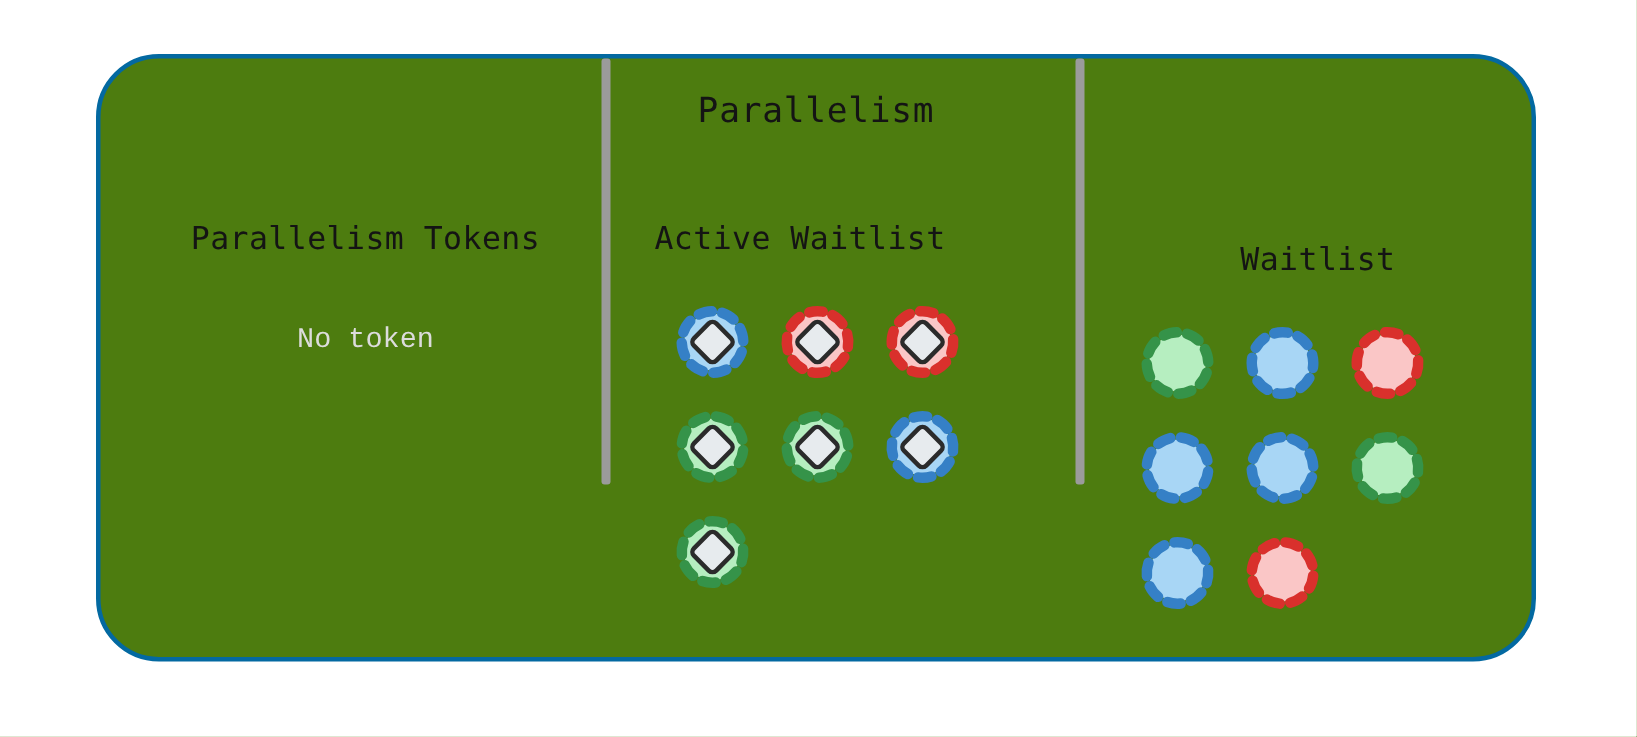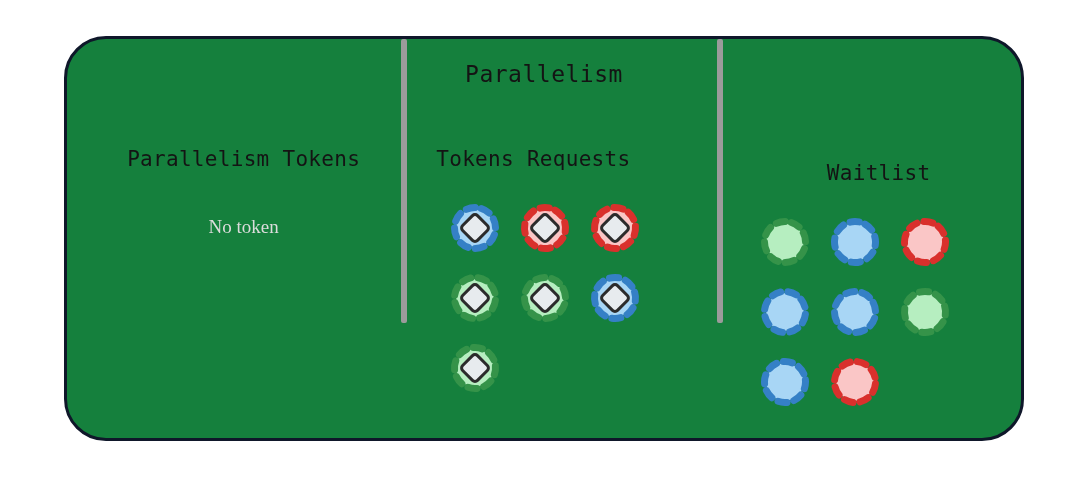--- a/index.html
+++ b/index.html
@@ -17,23 +17,23 @@
     background: #ffffff;
   }
 
   
   .card {
     position: absolute;
     left: 64px;
     top: 36px;
     width: 960px;
     height: 405px;
-    border: 3px solid #0f172a;
+    border: 3px solid #0369a1;
     border-radius: 42px;
-    background: #15803d;
+    background: #4d7c0f;
   }
 
   
   .diagram-title {
     position: absolute;
     left: 0;
     top: 22px;
     width: 100%;
     text-align: center;
     font-size: 23px;
@@ -87,21 +87,21 @@
   .divider-1 { left: 334px; }
   .divider-2 { left: 650px; }
 
   
   .empty-text {
     margin-top: 40px;
     font-size: 19px;
     line-height: 31px;
     color: #dcdcdc;
     text-align: center;
-    font-family: Liberation Serif, serif;
+    font-family: Liberation Mono, monospace;
   }
 
   
   .node-grid {
     margin-top: 22px;
     display: grid;
     grid-template-columns: repeat(3, 70px);
     grid-auto-rows: 70px;
     column-gap: 0px;
     row-gap: 0px;
@@ -135,21 +135,21 @@
     <div class="columns">
 
       <div class="col col-tokens">
         <div class="col-header">Parallelism Tokens</div>
         <div class="empty-text">
           <div>No token</div>
         </div>
       </div>
 
       <div class="col col-active">
-        <div class="col-header">Tokens Requests</div>
+        <div class="col-header">Active Waitlist</div>
         <div class="node-grid" id="grid-active">
             <div class="node">
               <svg width="56" height="56" viewBox="0 0 56 56">
                 <circle cx="28" cy="28" r="19" fill="#a8d6f5"></circle>
                 <circle cx="28" cy="28" r="20.5" fill="none" stroke="#3580c6" stroke-width="7" stroke-linecap="round" stroke-dasharray="9.02 7.08" transform="rotate(-72 28 28)"></circle>
                 <rect x="17.5" y="17.5" width="21" height="21" rx="3.5" fill="#e7ebee" stroke="#2b2b2b" stroke-width="3" transform="rotate(45 28 28)"></rect>
               </svg>
             </div>
             <div class="node">
               <svg width="56" height="56" viewBox="0 0 56 56">

